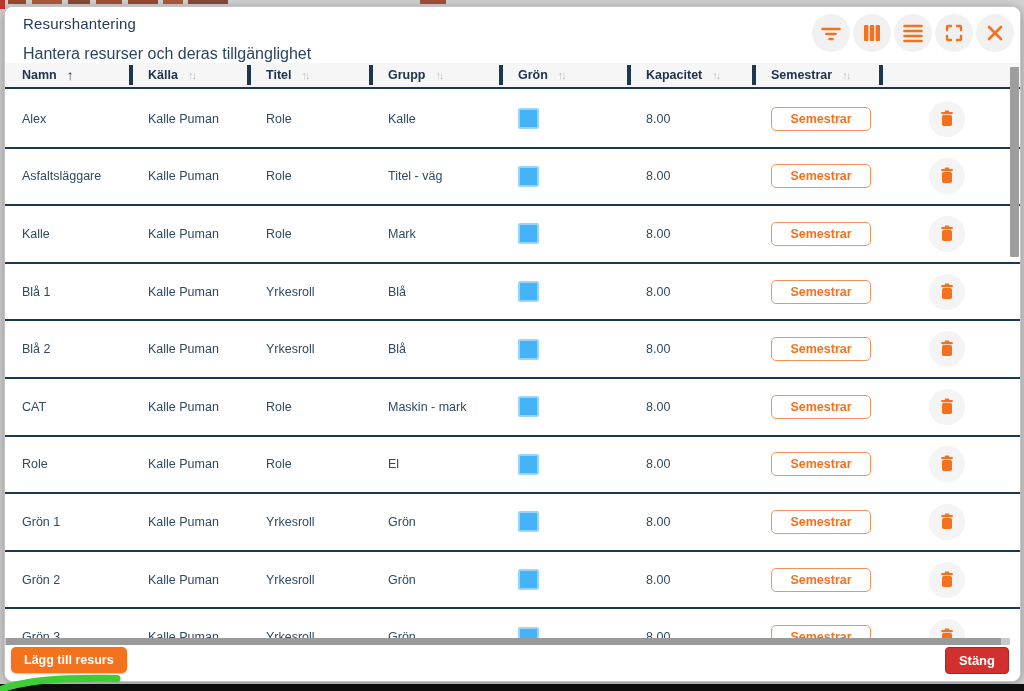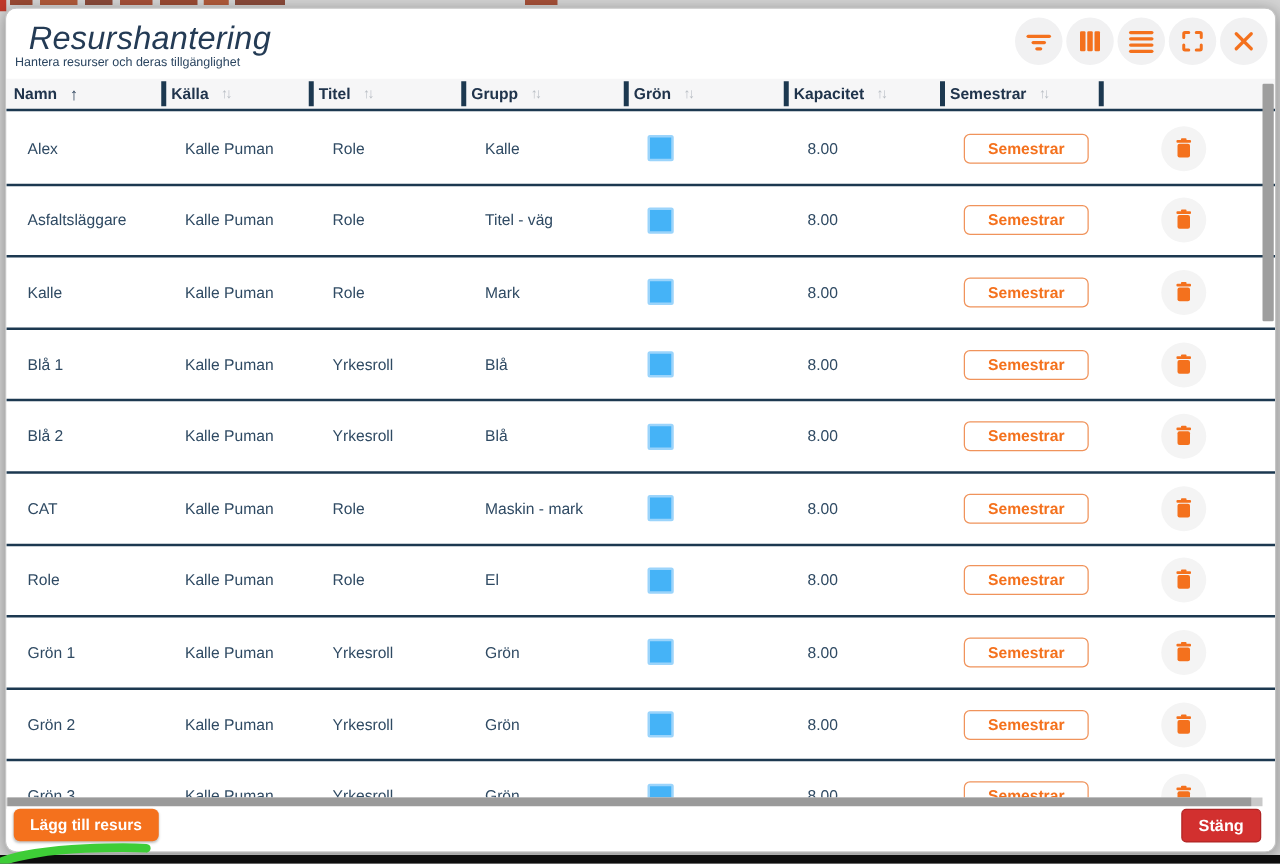--- a/index.html
+++ b/index.html
@@ -9,33 +9,33 @@
   
   .top-strip { position:absolute; left:0; top:0; width:1024px; height:6px; }
   .top-strip i { position:absolute; top:0; height:4px; display:block; }
 
   
   .modal { position:absolute; left:4px; top:6px; width:1017px; height:676px;
            background:#ffffff; border:1px solid #c6c6c6; border-radius:9px;
            box-shadow:0 2px 12px rgba(0,0,0,.35); overflow:hidden; }
 
   .modal-header { position:absolute; left:0; top:0; width:100%; height:56px; background:#fff; }
-  .title { position:absolute; left:18px; top:8px; font-size:26px; font-weight:500; color:#243b55; letter-spacing:.2px;font-style:italic; }
-  .subtitle { position:absolute; left:7px; top:38px; font-size:10px; color:#2b4560; }
+  .title { position:absolute; left:18px; top:8px; font-size:15px; font-weight:500; color:#243b55; letter-spacing:.2px; }
+  .subtitle { position:absolute; left:18px; top:38px; font-size:16px; color:#2b4560; }
 
   .toolbar { position:absolute; top:7px; right:6px; display:flex; gap:3px; }
   .icon-btn { width:38px; height:38px; border-radius:50%; background:#f1f1f2; border:none;
               display:flex; align-items:center; justify-content:center; cursor:pointer; }
   .icon-btn svg { display:block; }
 
   
   .thead { position:absolute; left:0; top:56px; width:100%; height:26px; background:#f6f6f7;
            border-bottom:2px solid #1c3850; }
   .grid8 { display:grid; grid-template-columns:126px 118px 122px 130px 128px 125px 127px 1fr; }
-  .th { position:relative; display:flex; align-items:center; padding-left:6px; height:24px;
+  .th { position:relative; display:flex; align-items:center; padding-left:17px; height:24px;
         font-size:12.5px; font-weight:700; color:#20344c; }
   .th .vbar { position:absolute; left:-2px; top:2px; width:4px; height:20px; background:#1c3850; }
   .sort { margin-left:10px; font-size:11px; color:#b9bec4; letter-spacing:-2px; font-weight:400; }
   .sort.active { font-size:13.5px; color:#243b55; font-weight:700; letter-spacing:0; }
 
   
   .tbody { position:absolute; left:0; top:84px; width:100%; height:547px; overflow:hidden; }
   .tr { height:57.6px; align-items:center; border-bottom:2px solid #1c3850; }
   .td { padding-left:17px; font-size:12.5px; color:#2f4a63; }
   .chip { display:block; width:21px; height:21px; border:2px solid #9bd4fb; border-radius:2px; }

